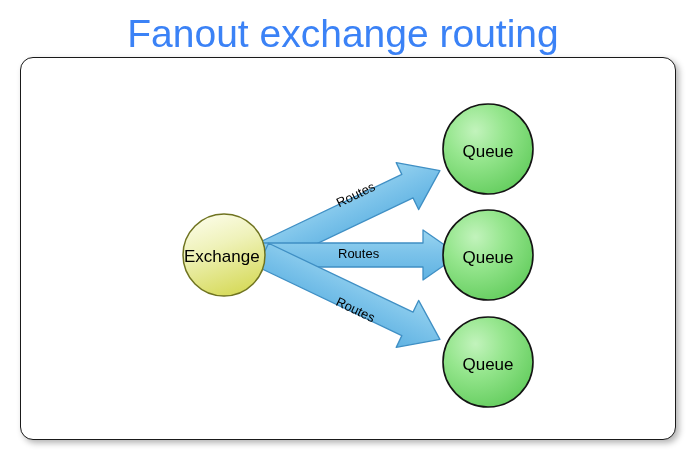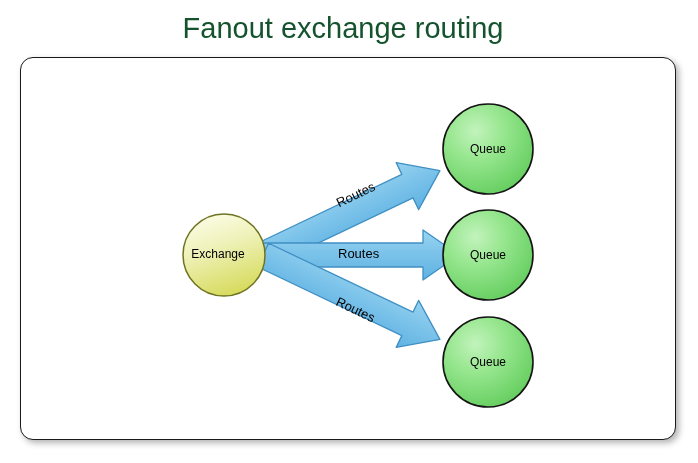--- a/index.html
+++ b/index.html
@@ -22,23 +22,23 @@
     height: 463px;
   }
 
   .title {
     position: absolute;
     left: 0;
     top: 12px;
     width: 686px;
     text-align: center;
     font-family: "Liberation Sans", sans-serif;
-    font-size: 29px;
+    font-size: 39px;
     font-weight: 400;
-    color: #14532d;
+    color: #3b82f6;
     letter-spacing: 0px;
     white-space: nowrap;
   }
 
   .frame {
     position: absolute;
     left: 20px;
     top: 57px;
     width: 656px;
     height: 383px;
@@ -53,21 +53,21 @@
     position: absolute;
     left: 20px;
     top: 57px;
     width: 656px;
     height: 383px;
   }
 
   .node-label {
     position: absolute;
     font-family: "Liberation Sans", sans-serif;
-    font-size: 12px;
+    font-size: 17px;
     color: #000000;
     white-space: nowrap;
     text-align: center;
     pointer-events: none;
   }
 
   .edge-label {
     position: absolute;
     font-family: "Liberation Sans", sans-serif;
     font-size: 13px;

